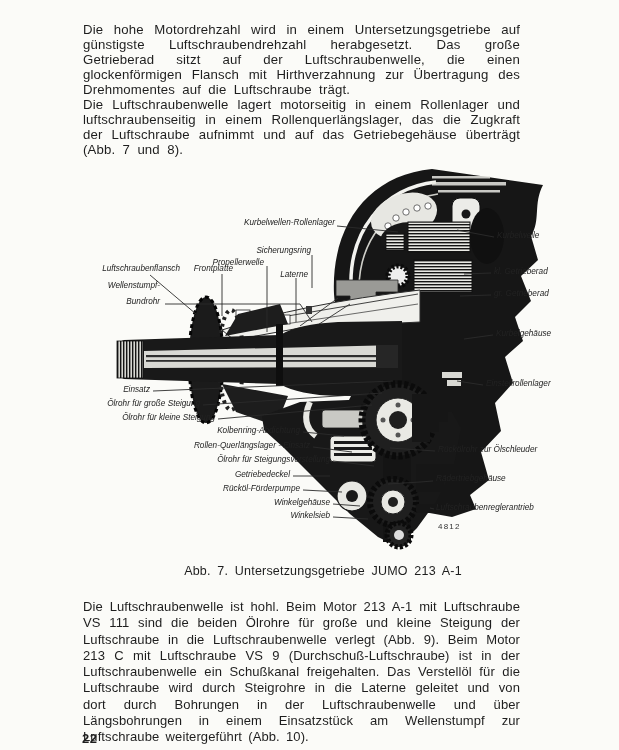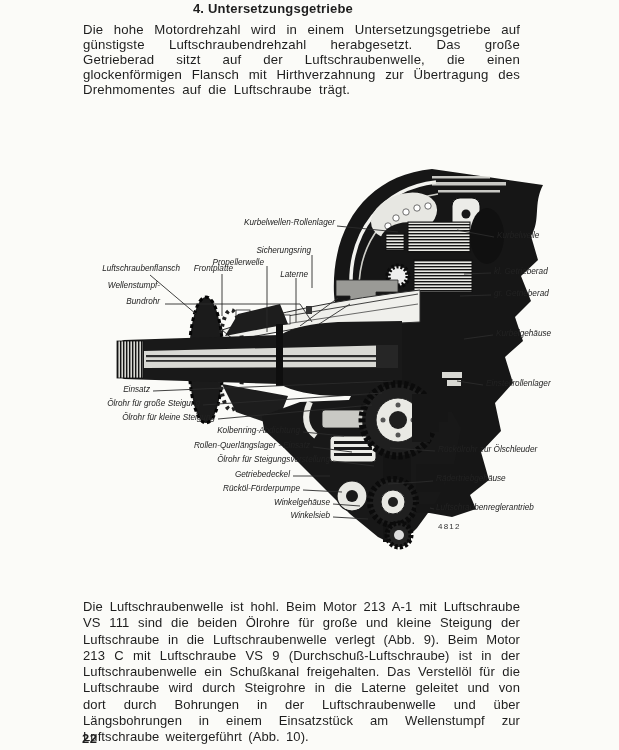--- a/index.html
+++ b/index.html
@@ -28,24 +28,24 @@
   }
   .pagenum{position:absolute;top:731px;left:82px;font-size:13px;font-weight:bold;letter-spacing:.5px;}
   svg text{font-family:"Liberation Sans",sans-serif;font-style:italic;font-size:8.2px;fill:#222;}
   svg text.fig-no{font-style:normal;font-size:8px;letter-spacing:1.2px;fill:#333;}
 </style>
 </head>
 <body>
 
 <div class="page">
 
-  <div class="heading">4. Untersetzungsgetriebe</div>
 
   <div class="textblock" id="block-top">
     <p>Die hohe Motordrehzahl wird in einem Untersetzungsgetriebe auf günstigste Luftschraubendrehzahl herabgesetzt. Das große Getrieberad sitzt auf der Luftschraubenwelle, die einen glockenförmigen Flansch mit Hirthverzahnung zur Übertragung des Drehmomentes auf die Luftschraube trägt.</p>
+    <p>Die Luftschraubenwelle lagert motorseitig in einem Rollenlager und luftschraubenseitig in einem Rollenquerlängslager, das die Zugkraft der Luftschraube aufnimmt und auf das Getriebegehäuse überträgt (Abb. 7 und 8).</p>
   </div>
 
   <div class="figure-wrap">
     <svg width="619" height="392" viewBox="0 0 619 392">
       <defs>
         <pattern id="hatchH" width="4" height="3" patternUnits="userSpaceOnUse">
           <rect width="4" height="3" fill="#e9e9e4"></rect>
           <rect width="4" height="1.4" fill="#151515"></rect>
         </pattern>
         <pattern id="hatchV" width="3" height="4" patternUnits="userSpaceOnUse">
@@ -187,20 +187,21 @@
         <text x="496" y="172">Kurbelgehäuse</text>
         <text x="486" y="222">Einstellrollenlager</text>
         <text x="438" y="288">Rückölrohr zur Ölschleuder</text>
         <text x="436" y="317">Rädertriebgehäuse</text>
         <text x="436" y="346">Luftschraubenreglerantrieb</text>
         <text class="fig-no" x="438" y="365">4812</text>
       </g>
     </svg>
   </div>
 
+  <div class="caption">Abb. 7. Untersetzungsgetriebe JUMO 213 A-1</div>
 
   <div class="textblock" id="block-bottom">
     <p>Die Luftschraubenwelle ist hohl. Beim Motor 213 A-1 mit Luftschraube VS 111 sind die beiden Ölrohre für große und kleine Steigung der Luftschraube in die Luftschraubenwelle verlegt (Abb. 9). Beim Motor 213 C mit Luftschraube VS 9 (Durchschuß-Luftschraube) ist in der Luftschraubenwelle ein Schußkanal freigehalten. Das Verstellöl für die Luftschraube wird durch Steigrohre in die Laterne geleitet und von dort durch Bohrungen in der Luftschraubenwelle und über Längsbohrungen in einem Einsatzstück am Wellenstumpf zur Luftschraube weitergeführt (Abb. 10).</p>
   </div>
 
   <div class="pagenum">22</div>
 
 </div>
 
 </body></html>

